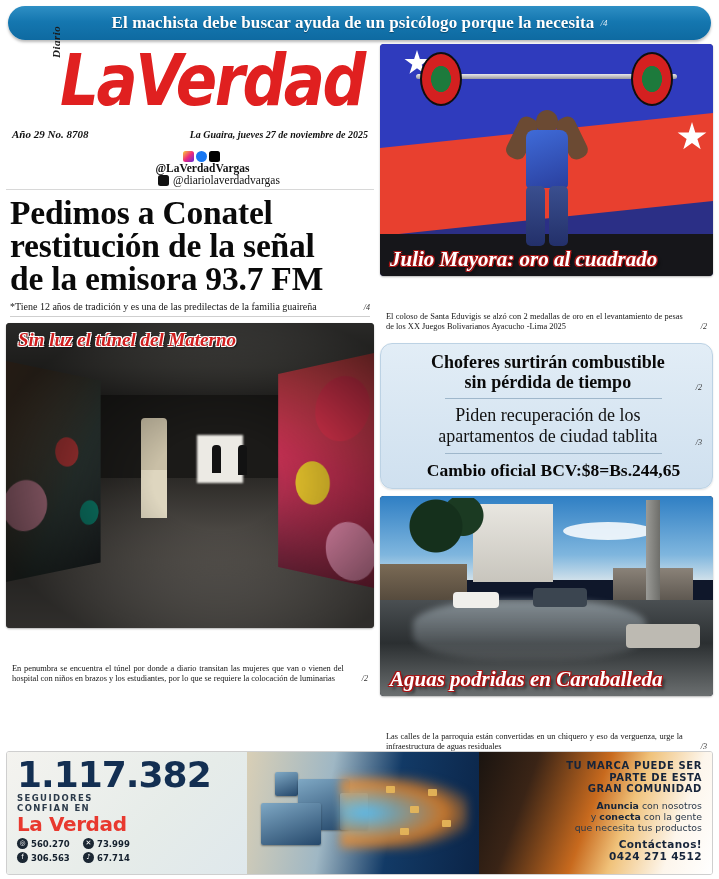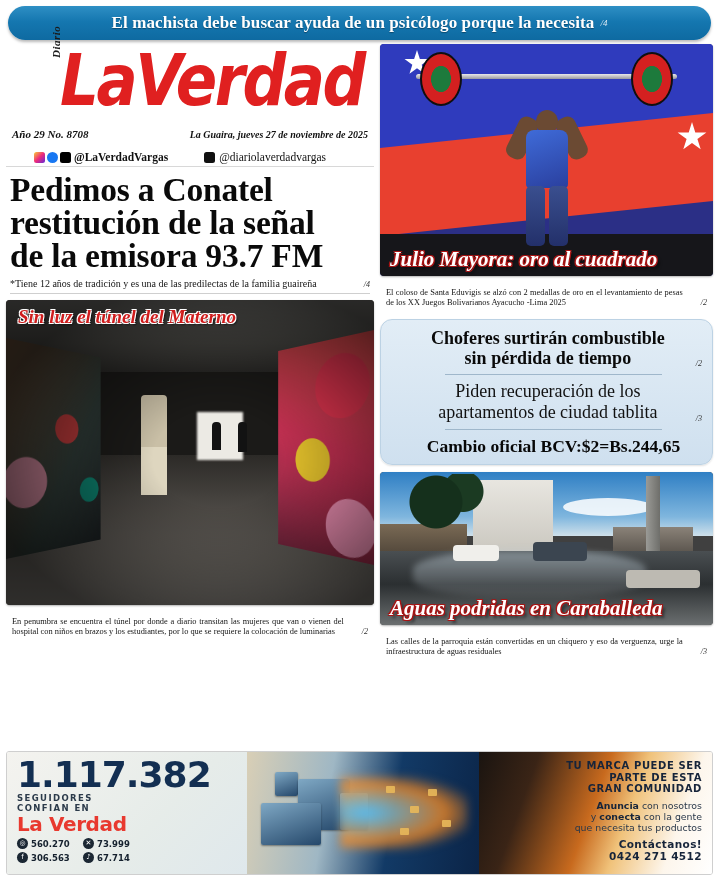--- a/index.html
+++ b/index.html
@@ -56,20 +56,21 @@
     position:absolute; left:6px; right:6px; top:84px;
     display:flex; justify-content:space-between; align-items:baseline;
   }
   .mast-meta .yr { font-size:11px; font-weight:bold; font-style:italic; color:#111; }
   .mast-meta .place { font-size:10px; font-weight:bold; font-style:italic; color:#111; }
 
   .socialrow {
     margin-top:22px; display:flex; align-items:center;
     padding: 3px 6px 3px 28px; gap:0px;
     border-bottom:1px solid #d8d8d8;
+    flex-direction:column;
   }
   .sicons { display:flex; gap:2px; align-items:center; }
   .sico { width:11px; height:11px; border-radius:2.5px; display:inline-block; }
   .sico.ig { background: linear-gradient(135deg,#f9ce34,#ee2a7b,#6228d7); }
   .sico.fb { background:#1877f2; border-radius:50%; }
   .sico.x  { background:#000; }
   .sico.tt { background:#111; border-radius:2.5px; }
   .shandle { font-size:11.5px; font-weight:bold; margin-left:3px; color:#111; }
   .handle2wrap { display:flex; align-items:center; margin-left:36px; gap:4px; }
   .handle2 { font-size:11.5px; color:#111; }
@@ -178,21 +179,21 @@
   .wl .armL { position:absolute; left:-2px; top:18px; width:20px; height:44px;
       background:#6b4a33; transform:rotate(26deg); border-radius:8px; }
   .wl .armR { position:absolute; right:-2px; top:18px; width:20px; height:44px;
       background:#6b4a33; transform:rotate(-26deg); border-radius:8px; }
   .wl .legL { position:absolute; left:12px; top:88px; width:19px; height:60px;
       background:linear-gradient(180deg,#3a4f8f,#23306a); border-radius:5px; }
   .wl .legR { position:absolute; right:12px; top:88px; width:19px; height:60px;
       background:linear-gradient(180deg,#3a4f8f,#23306a); border-radius:5px; }
 
   
-  .cb { height:153px; background:#404040; }
+  .cb { height:200px; background:#0f172a; }
   .cb .sky { position:absolute; left:0; right:0; top:0; height:42%;
       background:linear-gradient(180deg,#2f7fc4,#7fb6de 70%,#cfe0ea); }
   .cb .cloud { position:absolute; background:rgba(255,255,255,.85); border-radius:50%; }
   .cb .c1 { left:30%; top:10px; width:70px; height:22px; }
   .cb .c2 { left:55%; top:26px; width:90px; height:18px; }
   .cb .bldg { position:absolute; left:28%; top:8px; width:80px; height:78px;
       background:linear-gradient(180deg,#e8e6e0,#c8c5bd); }
   .cb .shopL { position:absolute; left:0; top:34%; width:26%; height:22%;
       background:linear-gradient(180deg,#7a6a55,#4e4438); }
   .cb .shopR { position:absolute; right:6%; top:36%; width:24%; height:18%;
@@ -211,21 +212,21 @@
       background:#f0efeb; border-radius:4px; }
   .cb .carT { position:absolute; left:46%; top:46%; width:54px; height:19px;
       background:#3b4550; border-radius:4px; }
   .cb .curb { position:absolute; right:4%; bottom:24%; width:22%; height:12%;
       background:#bdbab2; border-radius:4px; }
 
   
   .cap {
     font-size:8.4px; line-height:10.4px; color:#141414;
     padding:12px 6px 4px 6px; text-align:justify;
-    display:flex; gap:18px; align-items:flex-end;
+    display:flex; gap:18px; align-items:flex-end;margin-top:24px;
   }
   .cap .t { flex:1; }
   .cap .pg { font-size:8px; font-style:italic; color:#333; white-space:nowrap; }
 
   
   .secblock { padding:2px 6px 0 6px; }
   .sechead {
     font-family:"Liberation Serif", serif;
     font-size:19px; line-height:22px; color:#0c0c0c;
     text-align:center; padding:4px 0 4px 0;
@@ -414,21 +415,21 @@
         </div>
         <div class="bbrule"></div>
         <div class="bb-item">
           <span class="bb-t bb2">
             <span>Piden recuperación de los</span><br>
             <span>apartamentos de ciudad tablita</span>
           </span>
           <span class="pgmark">/3</span>
         </div>
         <div class="bbrule"></div>
-        <div class="bb3">Cambio oficial BCV:$2=Bs.244,65</div>
+        <div class="bb3">Cambio oficial BCV:$8=Bs.244,65</div>
       </div>
 
       <div class="photo cb" style="margin-top:7px;">
         <div class="sky"></div>
         <div class="cloud c1"></div>
         <div class="cloud c2"></div>
         <div class="bldg"></div>
         <div class="shopL"></div>
         <div class="shopR"></div>
         <div class="tree"></div>

